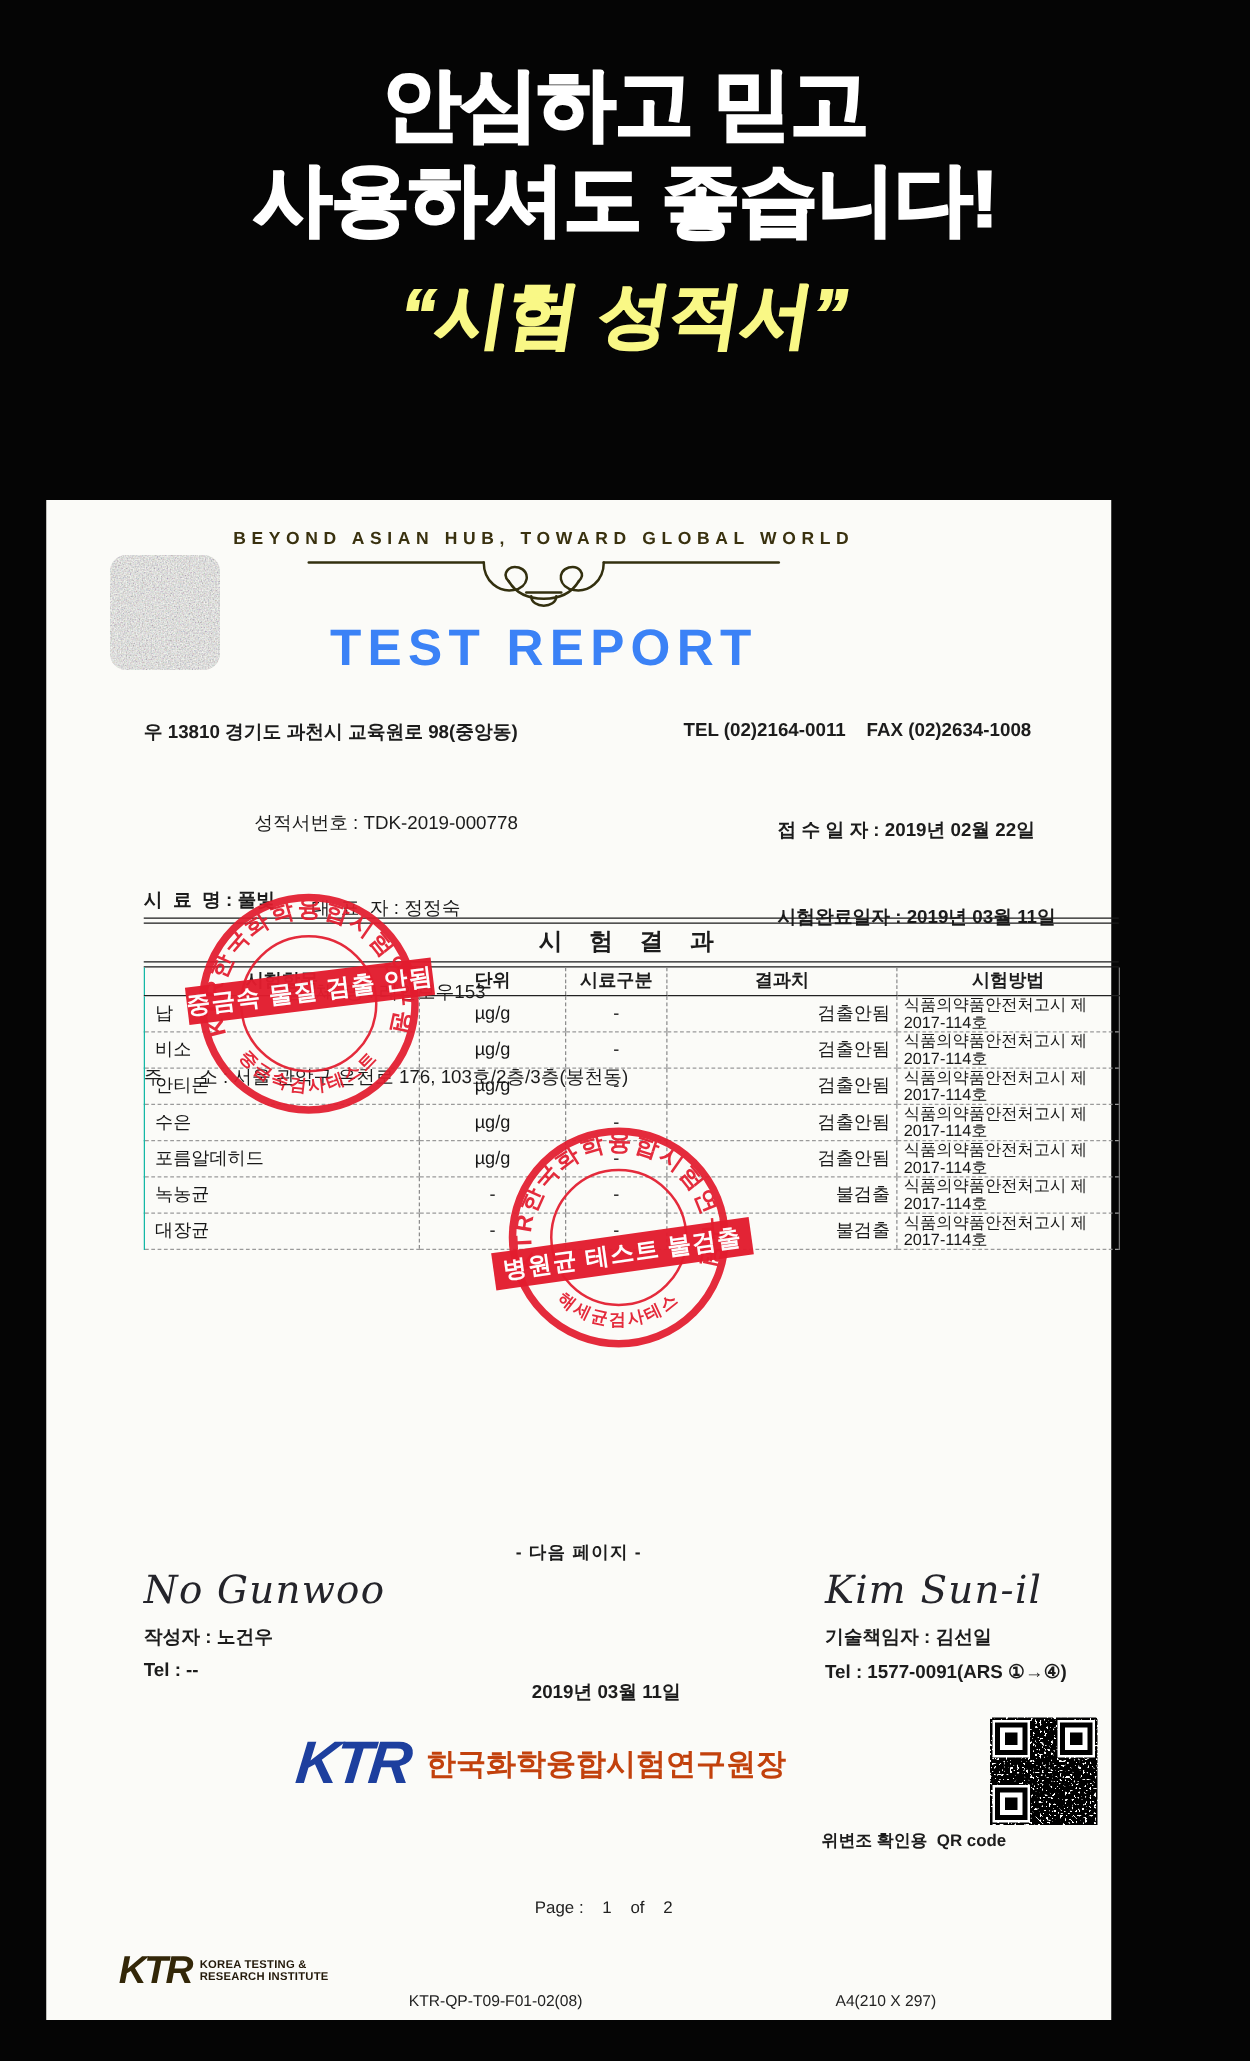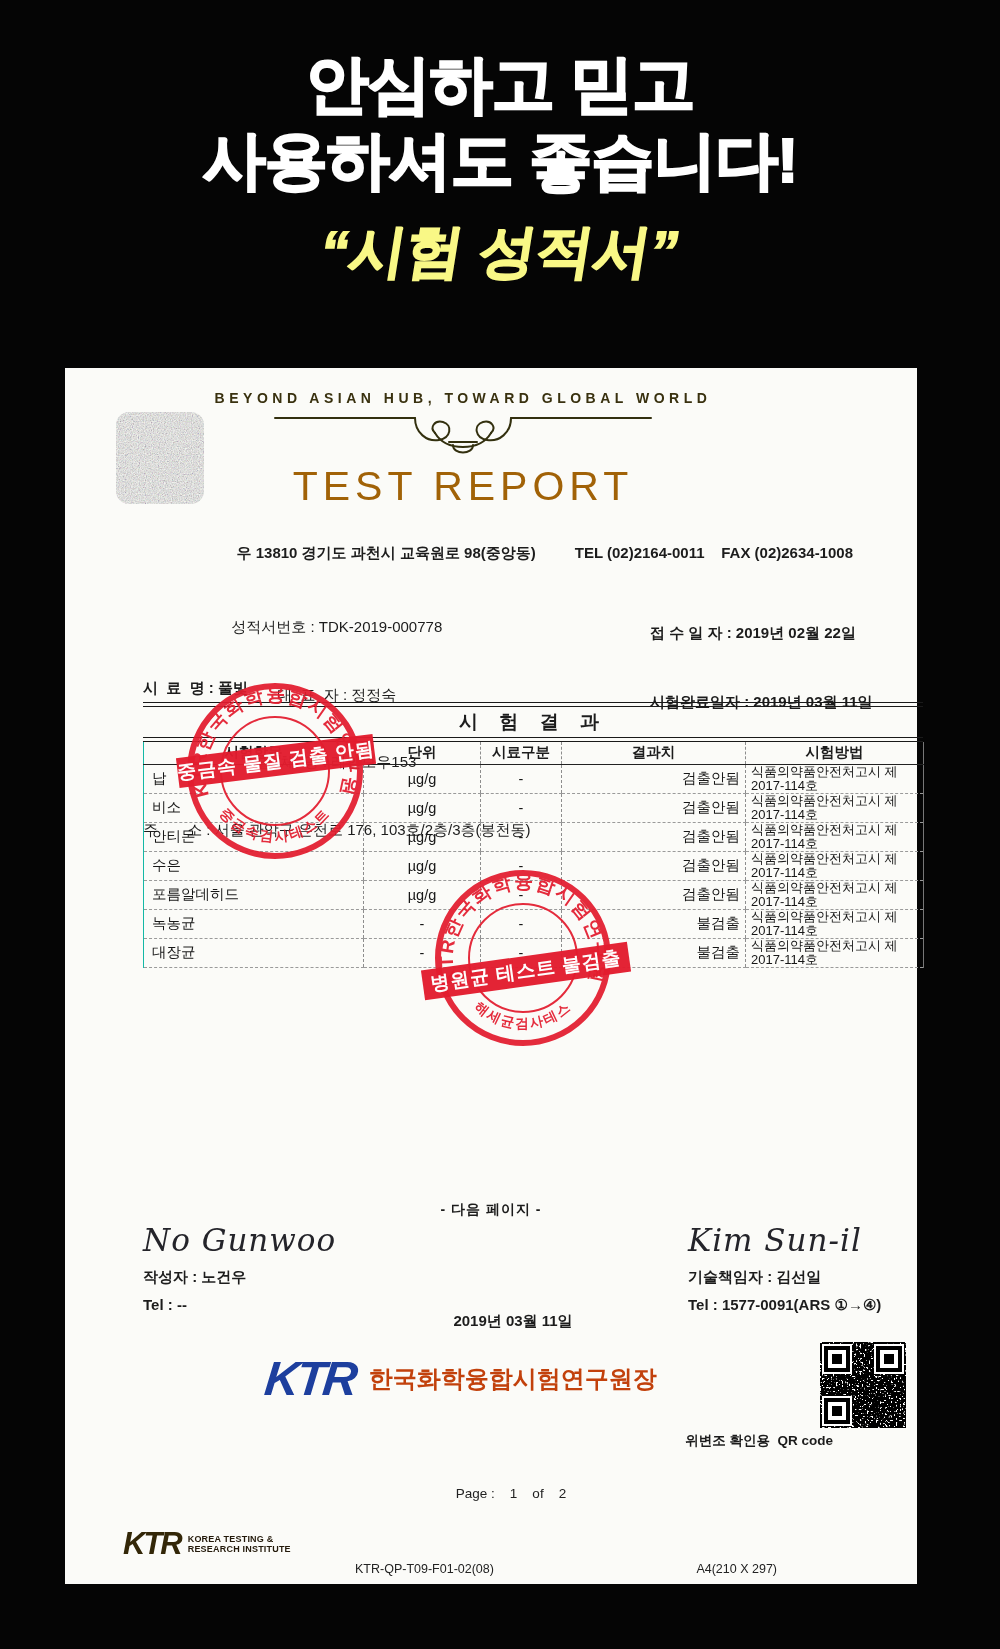--- a/index.html
+++ b/index.html
@@ -5,30 +5,30 @@
   * { margin:0; padding:0; box-sizing:border-box; }
   body { background:#000; font-family:"Liberation Sans",sans-serif; }
   .page { position:relative; width:1000px; height:1649px; background:#050505; overflow:hidden; margin:0 auto; }
 
   
   .hero { position:absolute; top:46px; left:0; width:100%; text-align:center; }
   .hero-line { font-size:63px; font-weight:900; color:#fff; line-height:76px; letter-spacing:-1px; -webkit-text-stroke:2.2px #fff; }
   .hero-quote { display:inline-block; margin-top:16px; font-size:57px; font-weight:900; color:#f9f886; -webkit-text-stroke:1.6px #f9f886; transform:skewX(-9deg); }
 
   
-  .paper { position:absolute; left:37px; top:368px; width:852px; height:1216px; background:#fbfbf8; color:#1c1c1c;margin-left:28px; }
+  .paper { position:absolute; left:37px; top:400px; width:852px; height:1216px; background:#fbfbf8; color:#1c1c1c; }
 
   .hologram { position:absolute; left:51px; top:44px; width:88px; height:92px; border-radius:13px; overflow:hidden; }
 
   .doc-header { position:absolute; top:22px; left:0; width:100%; text-align:center; transform:translateX(-28px); }
   .tagline { font-size:14px; font-weight:bold; letter-spacing:4.5px; color:#39310f; }
   .flourish { display:block; margin:3px auto 0 auto; }
-  .report-title { margin-top:6px; font-size:41px; font-weight:400; letter-spacing:5px; color:#a16207; }
-
-  .address-row { position:absolute; top:176px; left:78px; right:64px; display:flex; justify-content:flex-end; font-size:15px; font-weight:bold; white-space:pre;gap:39px; }
+  .report-title { margin-top:6px; font-size:41px; font-weight:700; letter-spacing:5px; color:#3b82f6; }
+
+  .address-row { position:absolute; top:176px; left:78px; right:64px; display:flex; justify-content:space-between; font-size:15px; font-weight:bold; white-space:pre;gap:39px; }
   .info-left { position:absolute; top:203px; left:78px; font-size:15px; font-weight:normal; line-height:22.5px; white-space:pre;text-align:center; }
   .info-right { position:absolute; top:207px; left:585px; font-size:15px; font-weight:bold; line-height:23px; white-space:pre; }
   .sample-line { position:absolute; top:311px; left:78px; font-size:15px; font-weight:bold; white-space:pre; }
 
   
   .table-wrap { position:absolute; top:334px; left:78px; width:780px; }
   .rule2 { height:5px; border-top:1.6px solid #1a1a1a; border-bottom:1.6px solid #1a1a1a; }
   .tbl-title { height:30px; line-height:30px; text-align:center; font-size:19px; font-weight:900; letter-spacing:8px; }
   table { width:100%; border-collapse:collapse; table-layout:fixed; border-left:1px solid #14b8a6; border-right:1px solid #777; }
   th { height:22px; font-size:14.5px; font-weight:bold; border-bottom:1.6px solid #222; }

